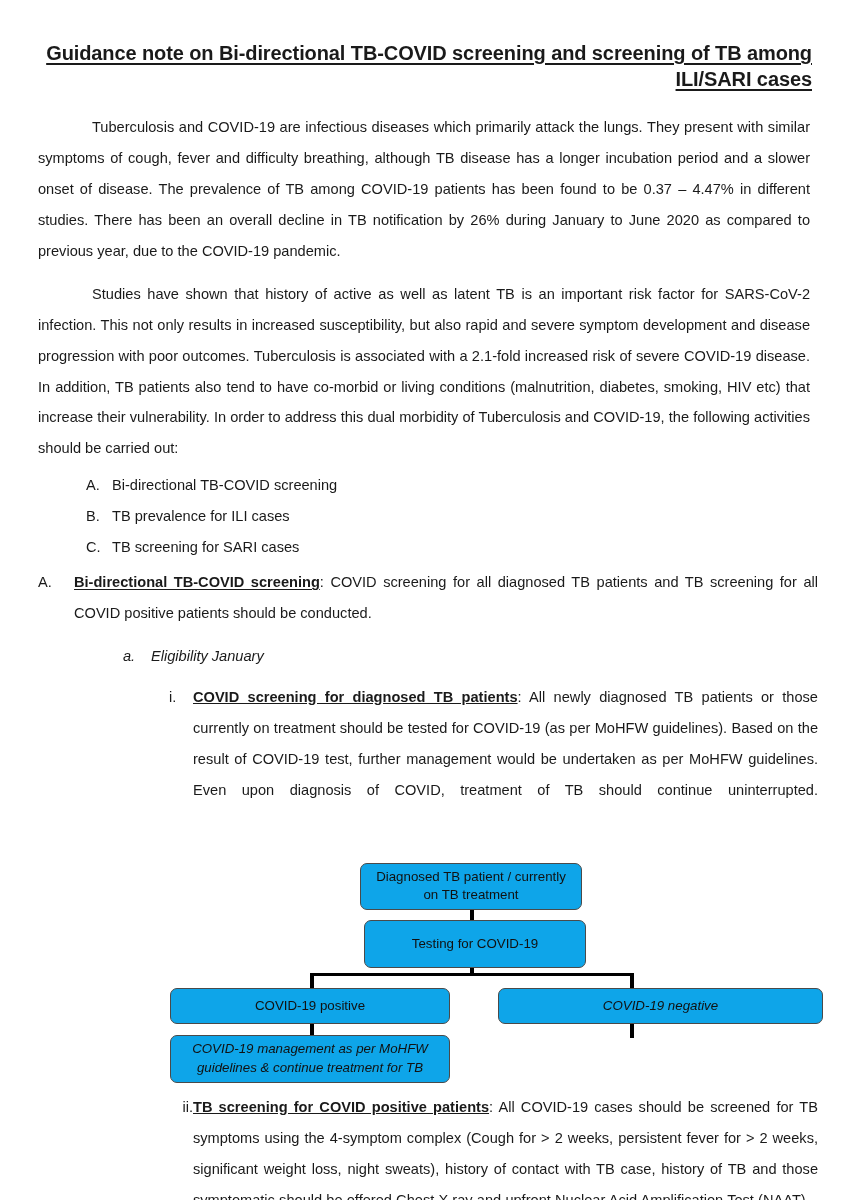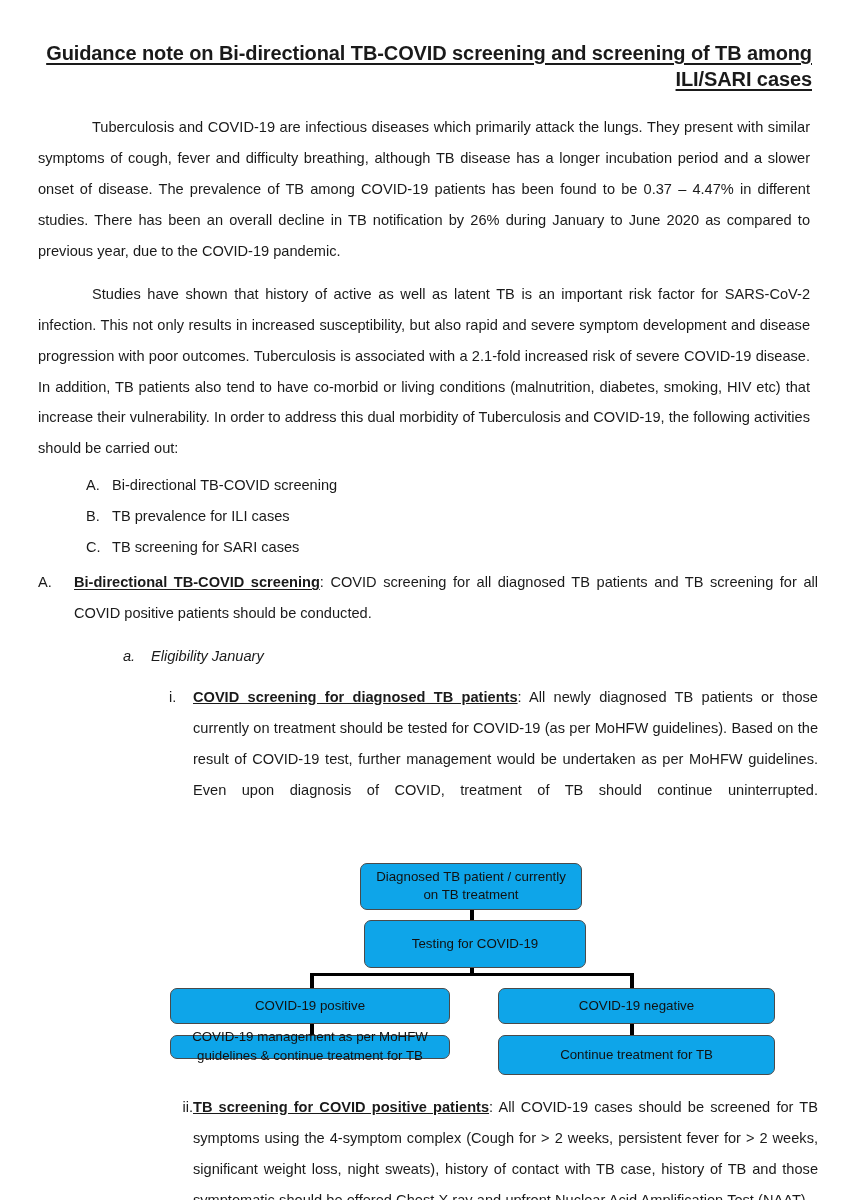--- a/index.html
+++ b/index.html
@@ -191,26 +191,23 @@
 
     <div class="fc-box" style="left:360px; top:55px; width:222px; height:47px;">
         <span>Diagnosed TB patient / currently on TB treatment</span>
       </div>
     <div class="fc-box" style="left:364px; top:112px; width:222px; height:48px;">
         <span>Testing for COVID-19</span>
       </div>
     <div class="fc-box" style="left:170px; top:180px; width:280px; height:36px;">
         <span>COVID-19 positive</span>
       </div>
-    <div class="fc-box" style="left:498px; top:180px; width:277px; height:36px;">
+    <div class="fc-box" style="left:498px; top:180px; width:325px; height:36px;font-style:italic;">
         <span>COVID-19 negative</span>
       </div>
-    <div class="fc-box" style="left:170px; top:227px; width:280px; height:24px;">
+    <div class="fc-box" style="left:170px; top:227px; width:280px; height:48px;font-style:italic;">
         <span>COVID-19 management as per MoHFW guidelines &amp; continue treatment for TB</span>
       </div>
-    <div class="fc-box" style="left:498px; top:227px; width:277px; height:40px;">
-        <span>Continue treatment for TB</span>
-      </div>
   </div>
 
   <p class="roman-item" style="margin-top:62px;"><span class="marker">ii.</span><b>TB screening for COVID positive patients</b><span>: All COVID-19 cases should be screened for TB symptoms using the 4-symptom complex (Cough for &gt; 2 weeks, persistent fever for &gt; 2 weeks, significant weight loss, night sweats), history of contact with TB case, history of TB and those symptomatic should be offered Chest X ray and upfront Nuclear Acid Amplification Test (NAAT) – CBNAAT/TrueNat) for diagnosis of Tuberculosis. Sample for TB should be collected in a segregated open or well-ventilated area under bright sunlight, identified exclusively for the</span></p>
 
 </div>
 
 </body></html>

